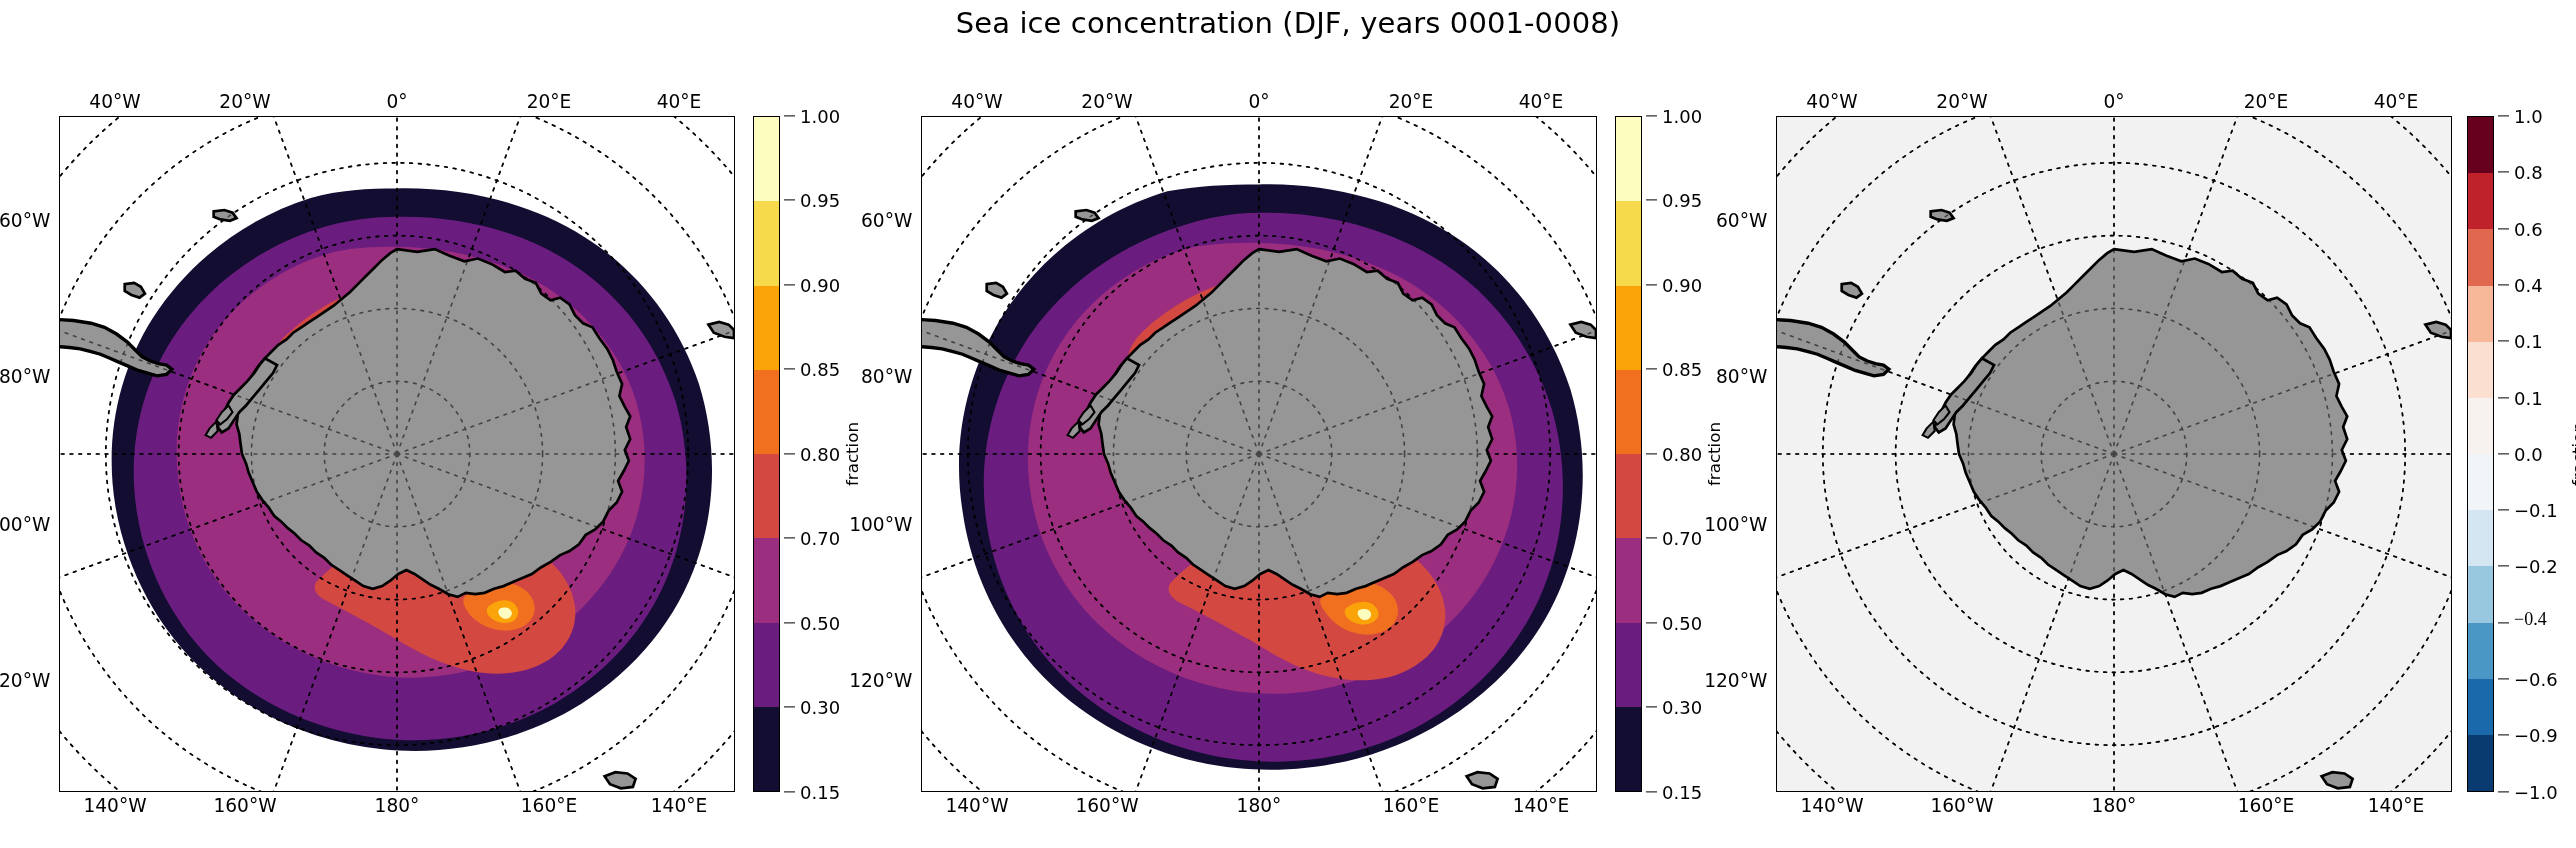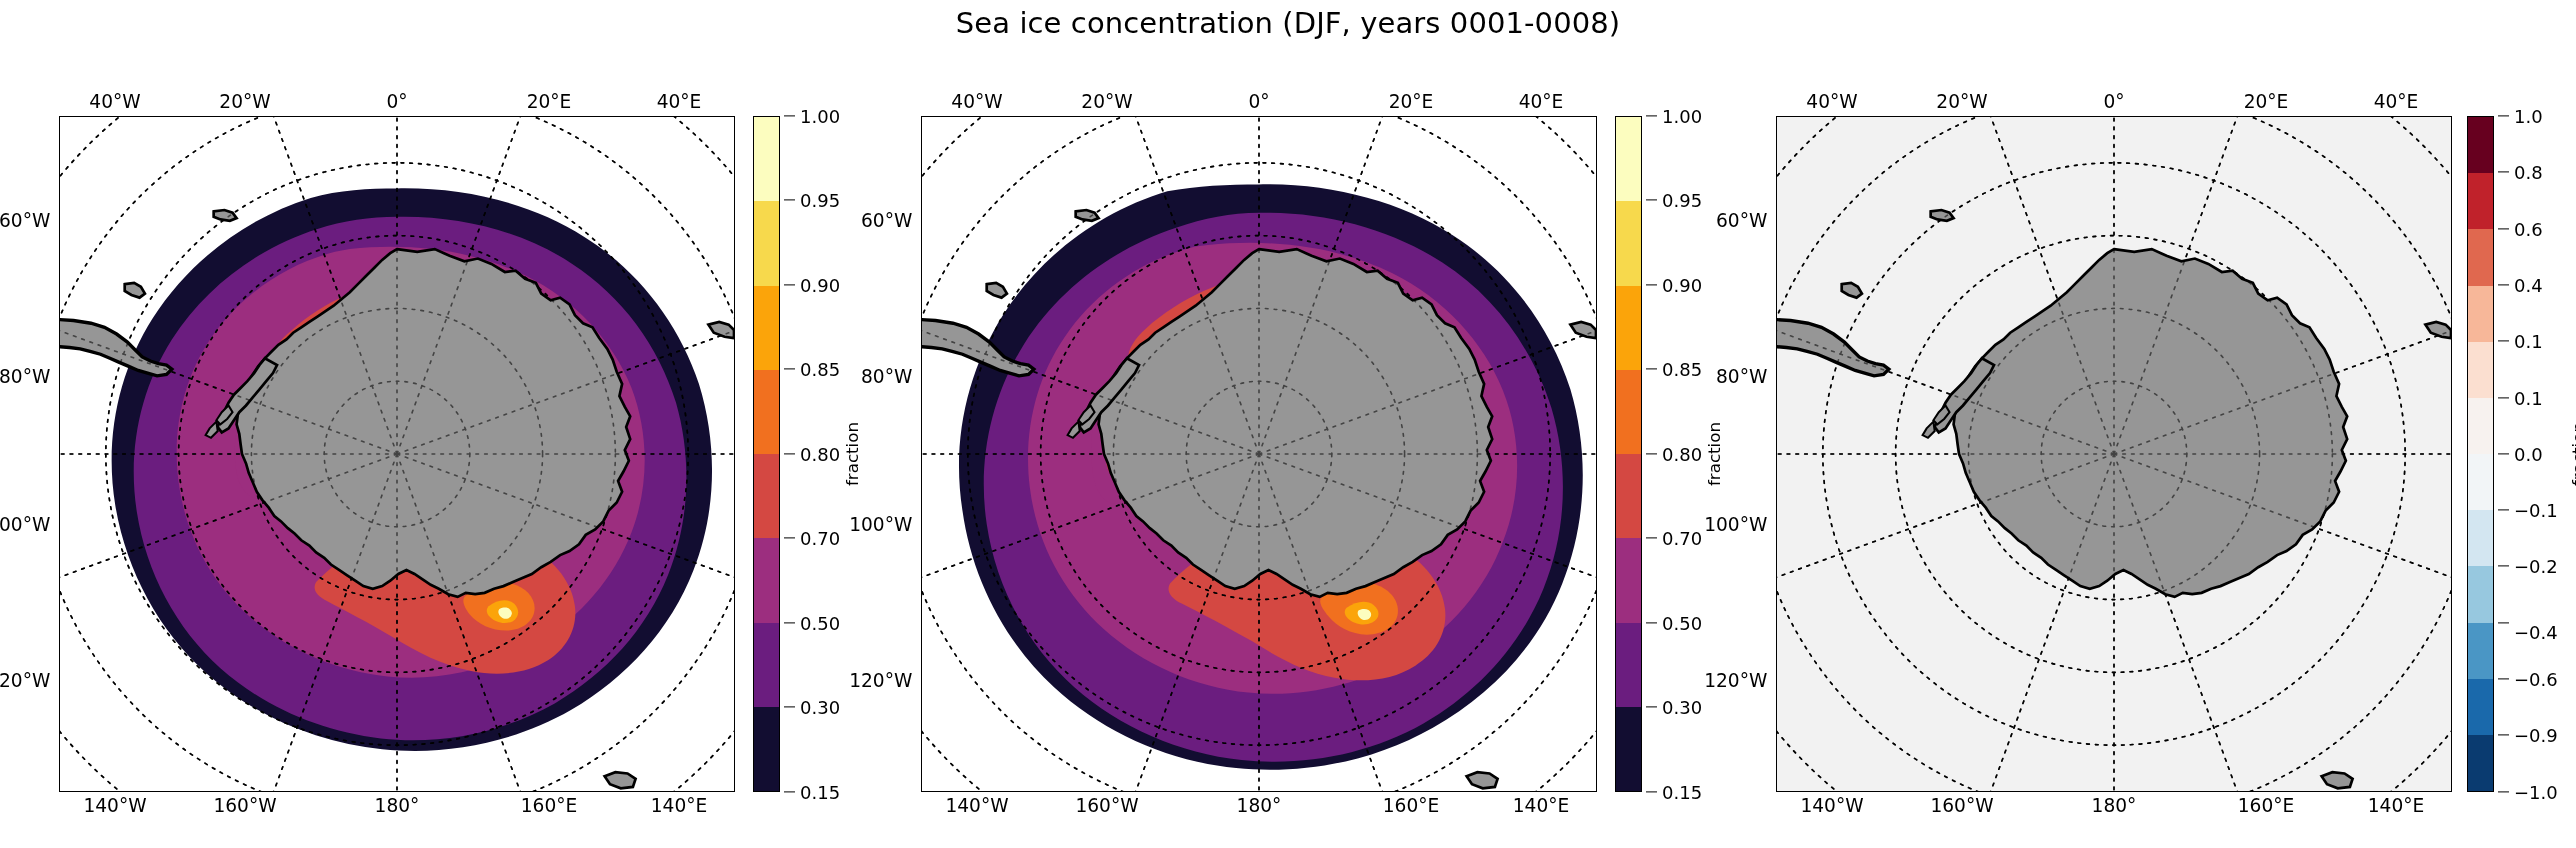--- a/index.html
+++ b/index.html
@@ -499,21 +499,21 @@
           <span class="cbar-ticklabel" style="top: 225px;">0.1</span>
           <div class="cbar-tick" style="top: 282px;"></div>
           <span class="cbar-ticklabel" style="top: 282px;">0.1</span>
           <div class="cbar-tick" style="top: 338px;"></div>
           <span class="cbar-ticklabel" style="top: 338px;">0.0</span>
           <div class="cbar-tick" style="top: 394px;"></div>
           <span class="cbar-ticklabel" style="top: 394px;">−0.1</span>
           <div class="cbar-tick" style="top: 450px;"></div>
           <span class="cbar-ticklabel" style="top: 450px;">−0.2</span>
           <div class="cbar-tick" style="top: 507px;"></div>
-          <span class="cbar-ticklabel" style="top: 516px;">−0.4</span>
+          <span class="cbar-ticklabel" style="top: 503px; font-family: Liberation Serif, serif;">−0.4</span>
           <div class="cbar-tick" style="top: 563px;"></div>
           <span class="cbar-ticklabel" style="top: 563px;">−0.6</span>
           <div class="cbar-tick" style="top: 619px;"></div>
           <span class="cbar-ticklabel" style="top: 619px;">−0.9</span>
           <div class="cbar-tick" style="top: 676px;"></div>
           <span class="cbar-ticklabel" style="top: 676px;">−1.0</span>
         </div>
       <span class="cbar-axislabel">fraction</span>
     </div>
   </div>

